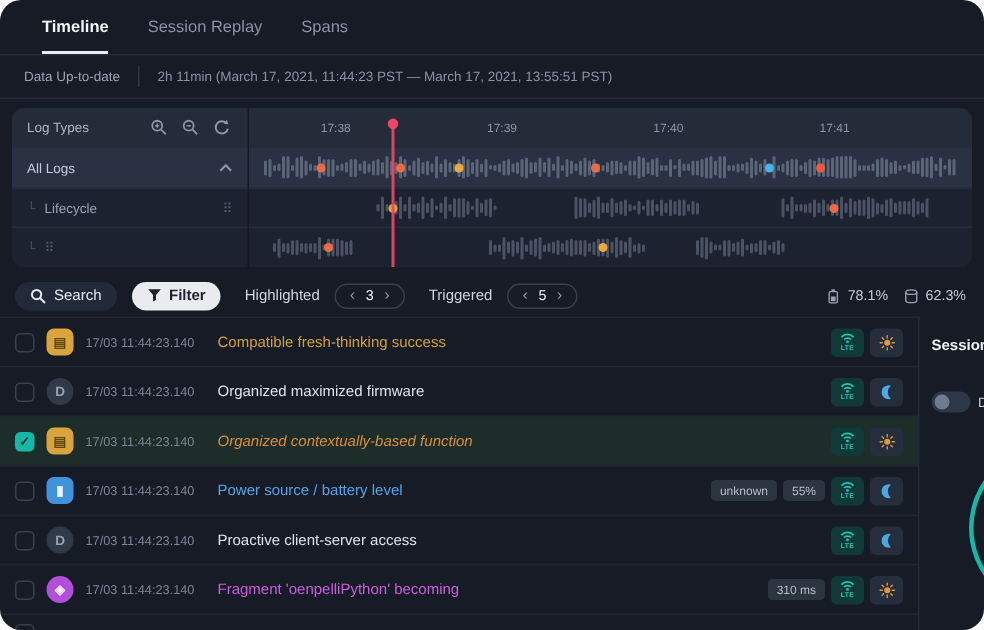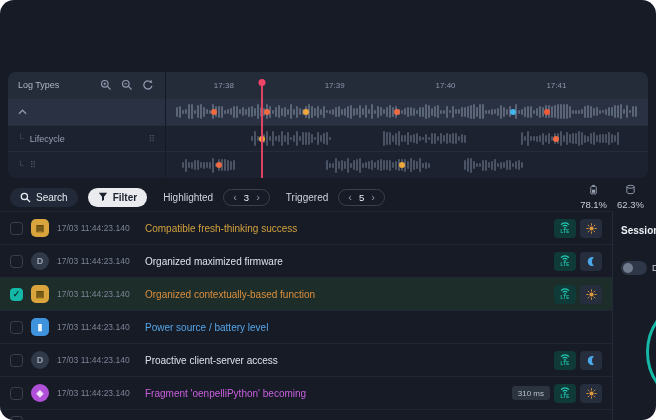--- a/index.html
+++ b/index.html
@@ -43,21 +43,21 @@
 
   
   .toolbar{position:absolute;top:183px;left:0;right:0;height:28px;display:flex;align-items:center;padding:0 12px 0 10px;gap:10px;font-size:10px;color:#cfd4de;}
   .tb-search{display:flex;align-items:center;gap:5px;background:#222a3a;border-radius:13px;padding:4px 10px;cursor:pointer;color:#e6e9ef;}
   .tb-filter{display:flex;align-items:center;gap:5px;background:#e9ebee;color:#1b212e;font-weight:bold;padding:4px 10px;border-radius:13px;cursor:pointer;}
   .tb-label{margin-left:6px;}
   .pager{display:flex;align-items:center;gap:7px;border:1px solid #39414f;border-radius:12px;padding:2px 9px;}
   .pg-btn{color:#8d96ab;cursor:pointer;font-size:11px;line-height:1;}
   .pg-val{font-size:9.5px;color:#eef1f5;}
   .tb-right{margin-left:auto;display:flex;align-items:center;gap:10px;font-size:9.5px;color:#c6ccd8;}
-  .meter{display:flex;align-items:center;gap:4px;flex-direction:column;}
+  .meter{display:flex;align-items:center;gap:4px;}
 
   
   .main{position:absolute;top:211px;left:0;right:0;bottom:0;display:flex;}
   .log-list{flex:1;overflow:hidden;border-top:1px solid #202634;}
   .log-row{height:33px;display:flex;align-items:center;gap:8px;padding:0 10px;border-bottom:1px solid #202634;}
   .log-row.selected{background:#1d2d29;}
   .log-row.partial{border-bottom:none;align-items:flex-start;padding-top:6px;}
   .checkbox{width:13px;height:13px;flex:0 0 13px;border:1.5px solid #39414f;border-radius:3.5px;display:flex;align-items:center;justify-content:center;font-size:9px;color:#0d2f2a;cursor:pointer;}
   .checkbox.checked{background:#14b8a6;border-color:#14b8a6;font-weight:bold;}
   .badge-icon{width:18px;height:18px;flex:0 0 18px;display:flex;align-items:center;justify-content:center;font-size:9px;font-weight:bold;}
@@ -77,21 +77,37 @@
   .toggle{position:absolute;top:50px;left:8px;width:26px;height:14px;border-radius:7px;background:#2e3747;cursor:pointer;}
   .knob{position:absolute;top:2px;left:2px;width:10px;height:10px;border-radius:50%;background:#717b8e;}
   .toggle-label{position:absolute;top:52px;left:39px;font-size:9px;color:#c6ccd8;}
   .donut{position:absolute;left:33px;top:85px;width:112px;height:112px;border-radius:50%;border:3px solid #14b8a6;}
 </style>
 </head>
 <body>
 
 <div class="card">
 
-
+  <div class="tabs">
+    <div class="tab active">
+        <span>Timeline</span>
+      </div>
+    <div class="tab">
+        <span>Session Replay</span>
+      </div>
+    <div class="tab">
+        <span>Spans</span>
+      </div>
+  </div>
+
+  <div class="statusbar">
+    <span>Data Up-to-date</span>
+    <span class="sb-divider"></span>
+    <span class="sb-range">2h 11min (March 17, 2021, 11:44:23 PST — March 17, 2021, 13:55:51 PST)</span>
+  </div>
 
   <div class="tl-panel">
     <div class="tl-left">
       <div class="tl-left-header">
         <span class="hdr-label">Log Types</span>
         <span class="icon-btn">
           <svg width="12" height="12" viewBox="0 0 12 12">
               <circle cx="4.8" cy="4.8" r="3.3" fill="none" stroke="#8d96ab" stroke-width="1.2"></circle>
               <line x1="7.4" y1="7.4" x2="10.5" y2="10.5" stroke="#8d96ab" stroke-width="1.2"></line>
               <line x1="4.8" y1="3.4" x2="4.8" y2="6.2" stroke="#8d96ab" stroke-width="1"></line>
@@ -107,20 +123,21 @@
         </span>
         <span class="icon-btn">
           <svg width="12" height="12" viewBox="0 0 12 12">
               <path d="M9.9 6.8 A4.1 4.1 0 1 1 8.9 3.1" fill="none" stroke="#8d96ab" stroke-width="1.3"></path>
               <polygon points="9.3,0.8 10.3,3.9 7.2,3.5" fill="#8d96ab"></polygon>
             </svg>
         </span>
       </div>
       <div id="left-rows" style="display:flex;flex-direction:column;flex:1;">
           <div class="tl-row group">
+            <span class="tl-label">All Logs</span>
             <svg width="9" height="6" viewBox="0 0 10 6">
               <polyline points="1,5 5,1 9,5" fill="none" stroke="#8d96ab" stroke-width="1.5"></polyline>
             </svg>
           </div>
           <div class="tl-row child">
             <span class="elbow">└</span>
             <span class="tl-label">Lifecycle</span>
             <span class="handle">⠿</span>
           </div>
           <div class="tl-row child">
@@ -726,21 +743,21 @@
               <svg width="11" height="11" viewBox="0 0 12 12">
                 <path d="M8.6 1.3 A5 5 0 1 0 8.6 10.7 A6.2 6.2 0 0 1 8.6 1.3 Z" fill="#4aa8e8"></path>
               </svg>
             </span>
           </span>
         </div>
         <div class="log-row selected">
           <span class="checkbox checked">✓</span>
           <span class="badge-icon square" style="background: rgb(217, 164, 59); color: rgb(91, 69, 15);">▤</span>
           <span class="ts">17/03 11:44:23.140</span>
-          <span class="msg" style="color: rgb(221, 143, 61);">Organized contextually-based function</span>
+          <span class="msg" style="color: rgb(221, 143, 61); font-style: italic;">Organized contextually-based function</span>
           <span class="row-right">
             <span class="act lte">
               <svg width="12" height="8" viewBox="0 0 12 9">
                 <path d="M1.5 4.2 A6 6 0 0 1 10.5 4.2" fill="none" stroke="#23c9b6" stroke-width="1.3"></path>
                 <path d="M3.4 6 A3.6 3.6 0 0 1 8.6 6" fill="none" stroke="#23c9b6" stroke-width="1.3"></path>
                 <circle cx="6" cy="7.8" r="1" fill="#23c9b6"></circle>
               </svg>
               <span class="lte-txt">LTE</span>
             </span>
             <span class="act mode">
@@ -758,20 +775,37 @@
                 </g>
               </svg>
             </span>
           </span>
         </div>
         <div class="log-row">
           <span class="checkbox"></span>
           <span class="badge-icon square" style="background: rgb(63, 147, 221); color: rgb(234, 244, 255);">▮</span>
           <span class="ts">17/03 11:44:23.140</span>
           <span class="msg" style="color: rgb(86, 165, 232);">Power source / battery level</span>
+          <span class="row-right">
+            <span class="pill">unknown</span>
+            <span class="pill">55%</span>
+            <span class="act lte">
+              <svg width="12" height="8" viewBox="0 0 12 9">
+                <path d="M1.5 4.2 A6 6 0 0 1 10.5 4.2" fill="none" stroke="#23c9b6" stroke-width="1.3"></path>
+                <path d="M3.4 6 A3.6 3.6 0 0 1 8.6 6" fill="none" stroke="#23c9b6" stroke-width="1.3"></path>
+                <circle cx="6" cy="7.8" r="1" fill="#23c9b6"></circle>
+              </svg>
+              <span class="lte-txt">LTE</span>
+            </span>
+            <span class="act mode">
+              <svg width="11" height="11" viewBox="0 0 12 12">
+                <path d="M8.6 1.3 A5 5 0 1 0 8.6 10.7 A6.2 6.2 0 0 1 8.6 1.3 Z" fill="#4aa8e8"></path>
+              </svg>
+            </span>
+          </span>
         </div>
         <div class="log-row">
           <span class="checkbox"></span>
           <span class="badge-icon circle" style="background: rgb(49, 58, 73); color: rgb(154, 163, 180);">D</span>
           <span class="ts">17/03 11:44:23.140</span>
           <span class="msg" style="color: rgb(221, 226, 234);">Proactive client-server access</span>
           <span class="row-right">
             <span class="act lte">
               <svg width="12" height="8" viewBox="0 0 12 9">
                 <path d="M1.5 4.2 A6 6 0 0 1 10.5 4.2" fill="none" stroke="#23c9b6" stroke-width="1.3"></path>

